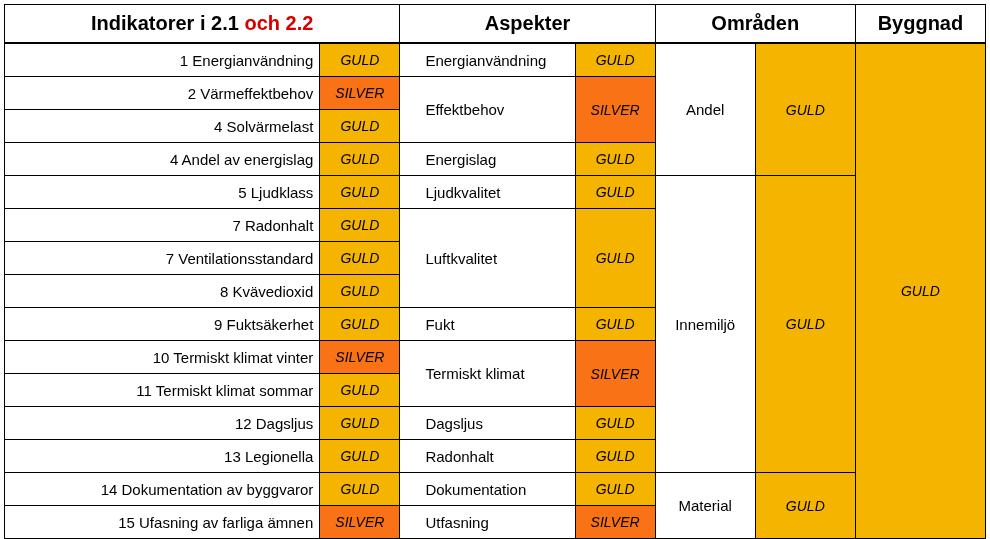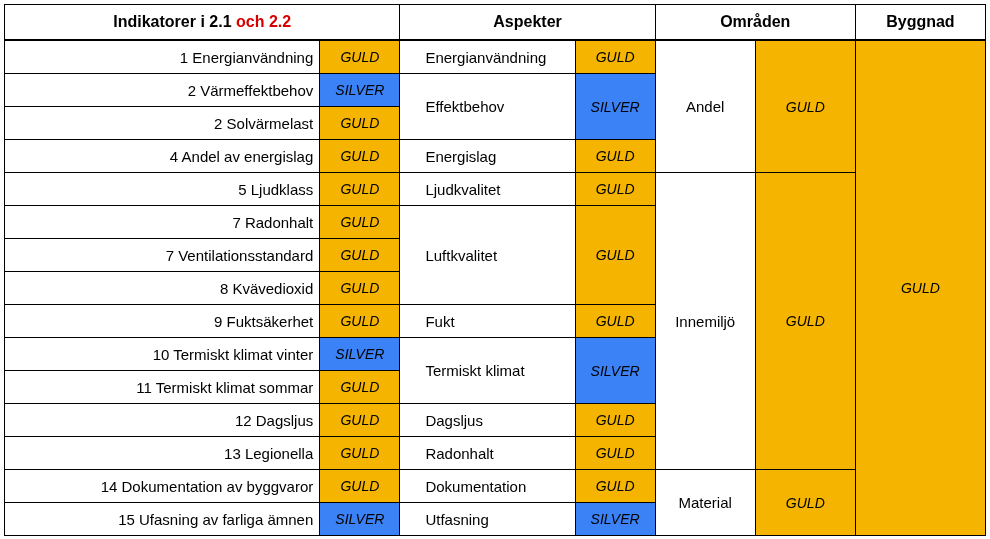--- a/index.html
+++ b/index.html
@@ -17,35 +17,35 @@
   }
   th, td {
     border: 1px solid #000;
     padding: 6px 6px;
     height: 20px;
     vertical-align: middle;
   }
   th {
     font-weight: bold;
     text-align: center;
-    font-size: 16px;
+    font-size: 20px;
     background: #fff;
     border-bottom: 2px solid #000;
     padding: 7px 6px;
   }
   .ind-label { text-align: right; }
   .asp-label { text-align: left; padding-left: 25px; }
   .area-label { text-align: center; }
   .badge {
     text-align: center;
     font-size: 14px;
     font-style: italic;
   }
   .guld { background: #f4b400; }
-  .silver { background: #3b82f6; }
+  .silver { background: #f97316; }
   .red { color: #d60000; }
   col.c-ind-label  { width: 315px; }
   col.c-ind-badge  { width: 80px; }
   col.c-asp-label  { width: 175px; }
   col.c-asp-badge  { width: 80px; }
   col.c-area-label { width: 100px; }
   col.c-area-badge { width: 100px; }
   col.c-bygg       { width: 130px; }
 </style>
 </head>
@@ -81,21 +81,21 @@
         <td class="badge guld" rowspan="4">GULD</td>
         <td class="badge guld" rowspan="15">GULD</td>
       </tr>
       <tr>
         <td class="ind-label">2 Värmeffektbehov</td>
         <td class="badge silver">SILVER</td>
         <td class="asp-label" rowspan="2">Effektbehov</td>
         <td class="badge silver" rowspan="2">SILVER</td>
       </tr>
       <tr>
-        <td class="ind-label">2 Solvärmelast</td>
+        <td class="ind-label">4 Solvärmelast</td>
         <td class="badge guld">GULD</td>
       </tr>
       <tr>
         <td class="ind-label">4 Andel av energislag</td>
         <td class="badge guld">GULD</td>
         <td class="asp-label" rowspan="1">Energislag</td>
         <td class="badge guld" rowspan="1">GULD</td>
       </tr>
       <tr>
         <td class="ind-label">5 Ljudklass</td>

